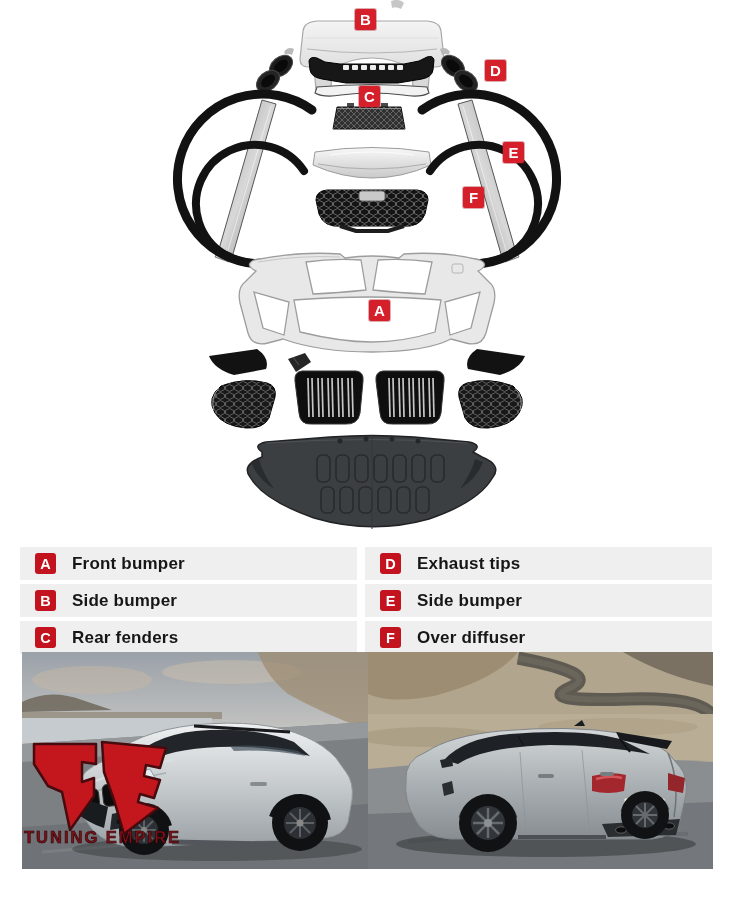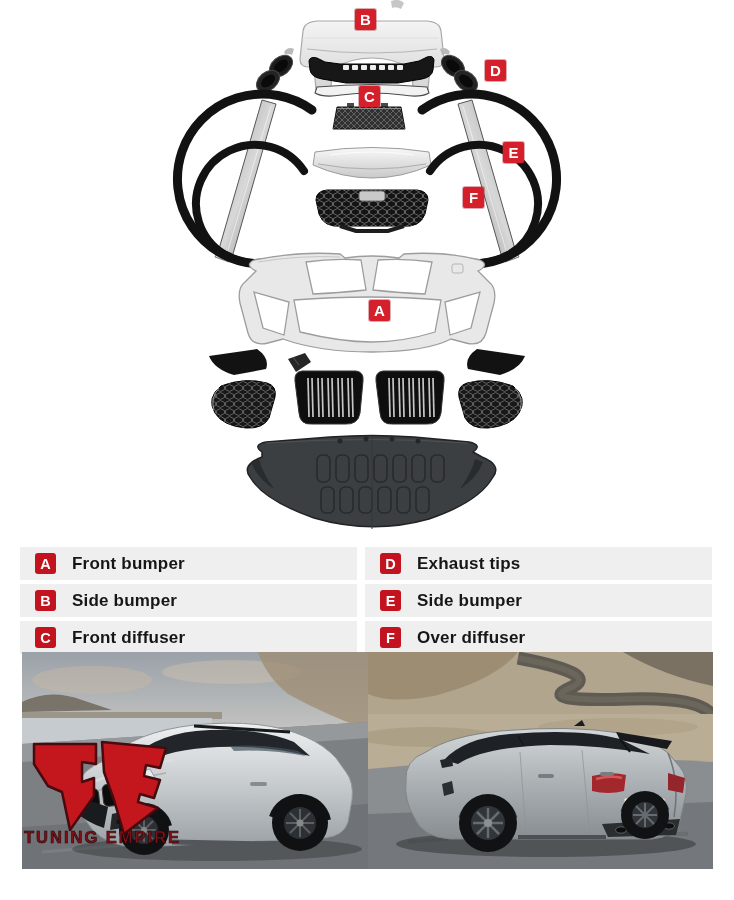--- a/index.html
+++ b/index.html
@@ -223,21 +223,21 @@
     <div class="legend-row">
       <span class="badge">B</span>
       <span class="legend-label">Side bumper</span>
     </div>
     <div class="legend-row">
       <span class="badge">E</span>
       <span class="legend-label">Side bumper</span>
     </div>
     <div class="legend-row">
       <span class="badge">C</span>
-      <span class="legend-label">Front diffuser</span>
+      <span class="legend-label">Rear fenders</span>
     </div>
     <div class="legend-row">
       <span class="badge">F</span>
       <span class="legend-label">Over diffuser</span>
     </div>
   </section>
 
   <section class="photos">
 
     <div class="photo left">

